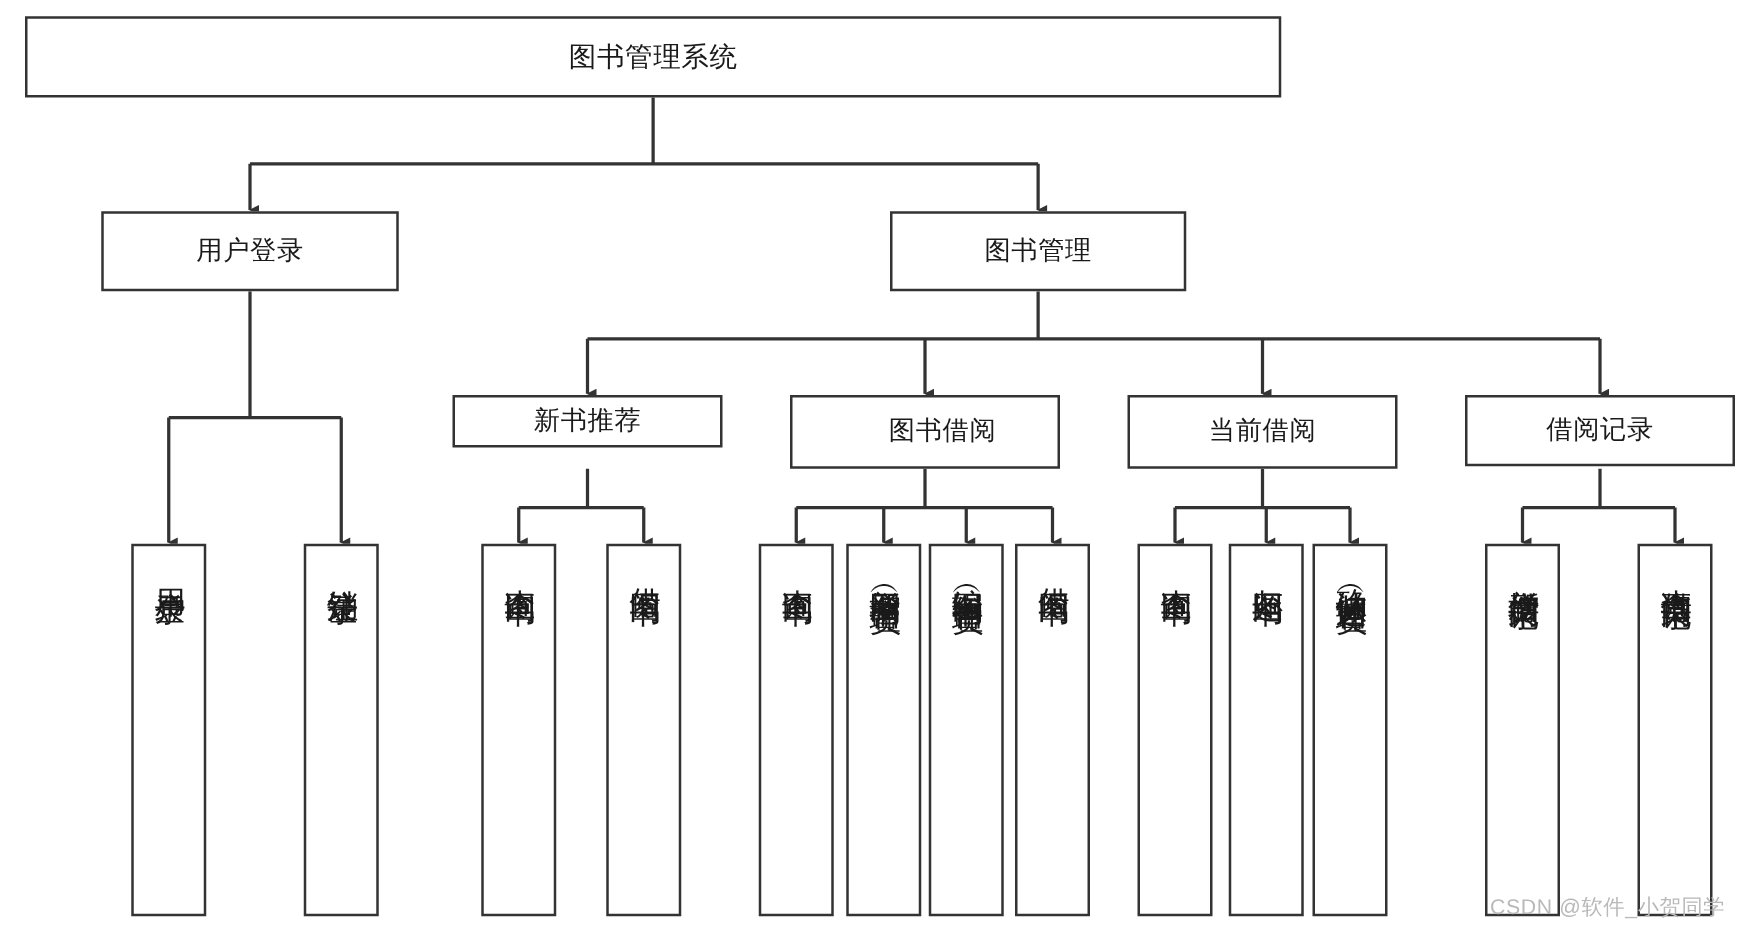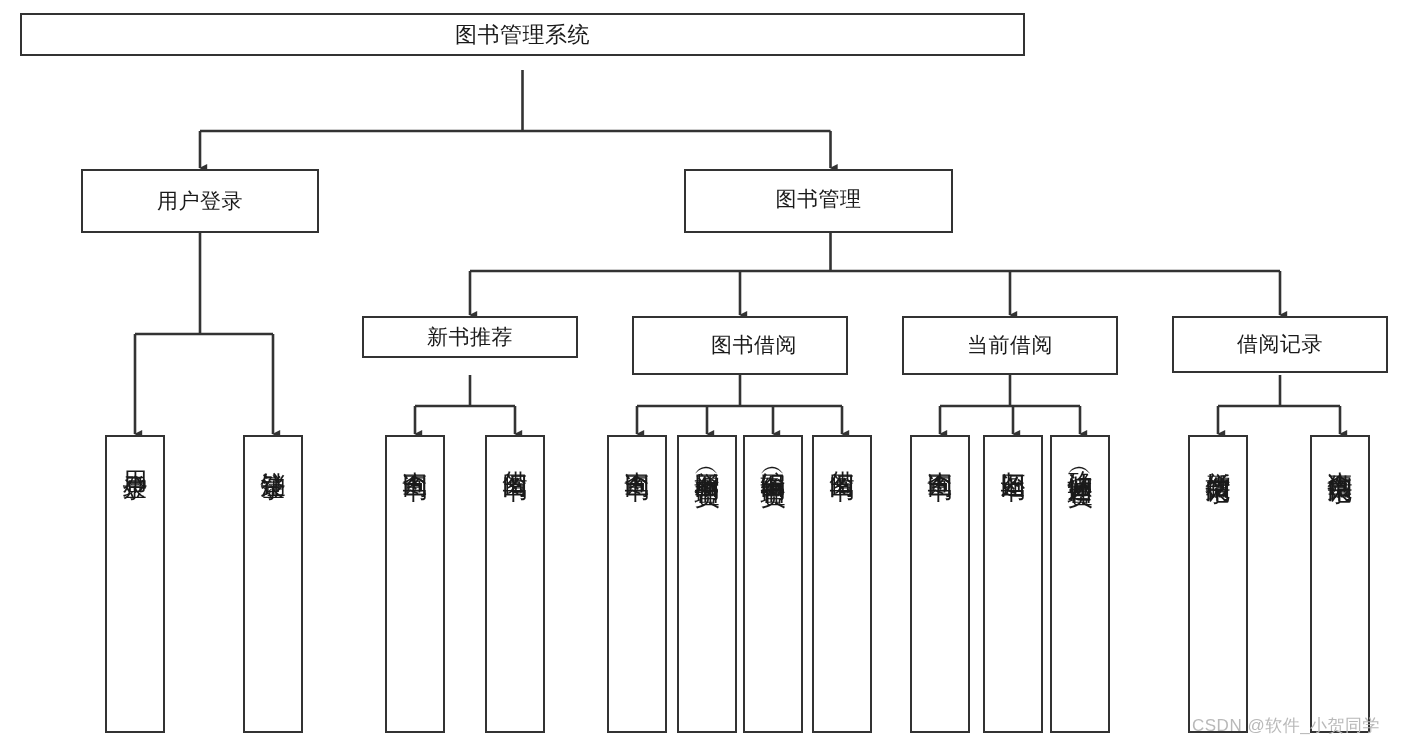--- a/index.html
+++ b/index.html
@@ -114,28 +114,28 @@
         <path d="M940,406 L940,434" marker-end="url(#arrowhead)"></path>
         <path d="M1013,406 L1013,434" marker-end="url(#arrowhead)"></path>
         <path d="M1080,406 L1080,434" marker-end="url(#arrowhead)"></path>
         <path d="M1280,375 L1280,406"></path>
         <path d="M1218,406 L1340,406"></path>
         <path d="M1218,406 L1218,434" marker-end="url(#arrowhead)"></path>
         <path d="M1340,406 L1340,434" marker-end="url(#arrowhead)"></path>
       </g>
   </svg>
 
-  <div class="node root horizontal" style="left: 20px; top: 13px; width: 1005px; height: 43px;">
+  <div class="node root horizontal" style="left: 20px; top: 13px; width: 1005px; height: 65px;">
     <span class="label">图书管理系统</span>
   </div>
 
   <div class="node horizontal" style="left: 81px; top: 169px; width: 238px; height: 64px;">
     <span class="label">用户登录</span>
   </div>
-  <div class="node horizontal" style="left: 684px; top: 169px; width: 269px; height: 64px; font-family: Liberation Mono, monospace;">
+  <div class="node horizontal" style="left: 712px; top: 169px; width: 237px; height: 64px;">
     <span class="label">图书管理</span>
   </div>
 
   <div class="node horizontal" style="left: 362px; top: 316px; width: 216px; height: 42px;">
     <span class="label">新书推荐</span>
   </div>
   <div class="node horizontal" style="left: 632px; top: 316px; width: 216px; height: 59px; padding-left: 28px;">
     <span class="label">图书借阅</span>
   </div>
   <div class="node horizontal" style="left: 902px; top: 316px; width: 216px; height: 59px; align-items: center;">

